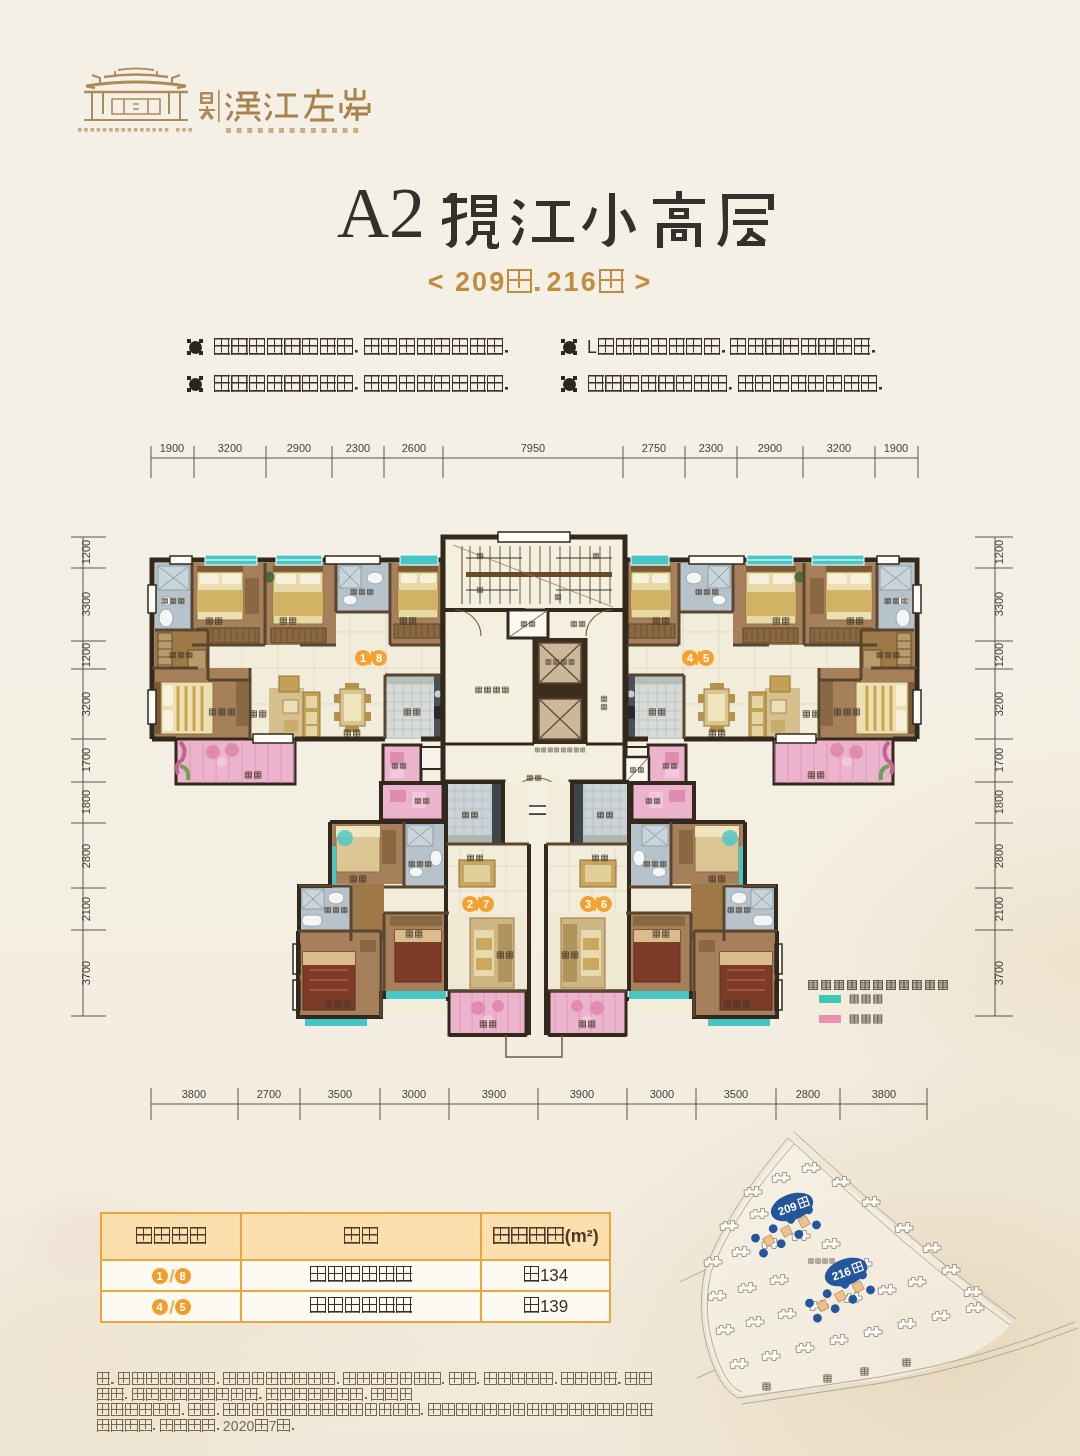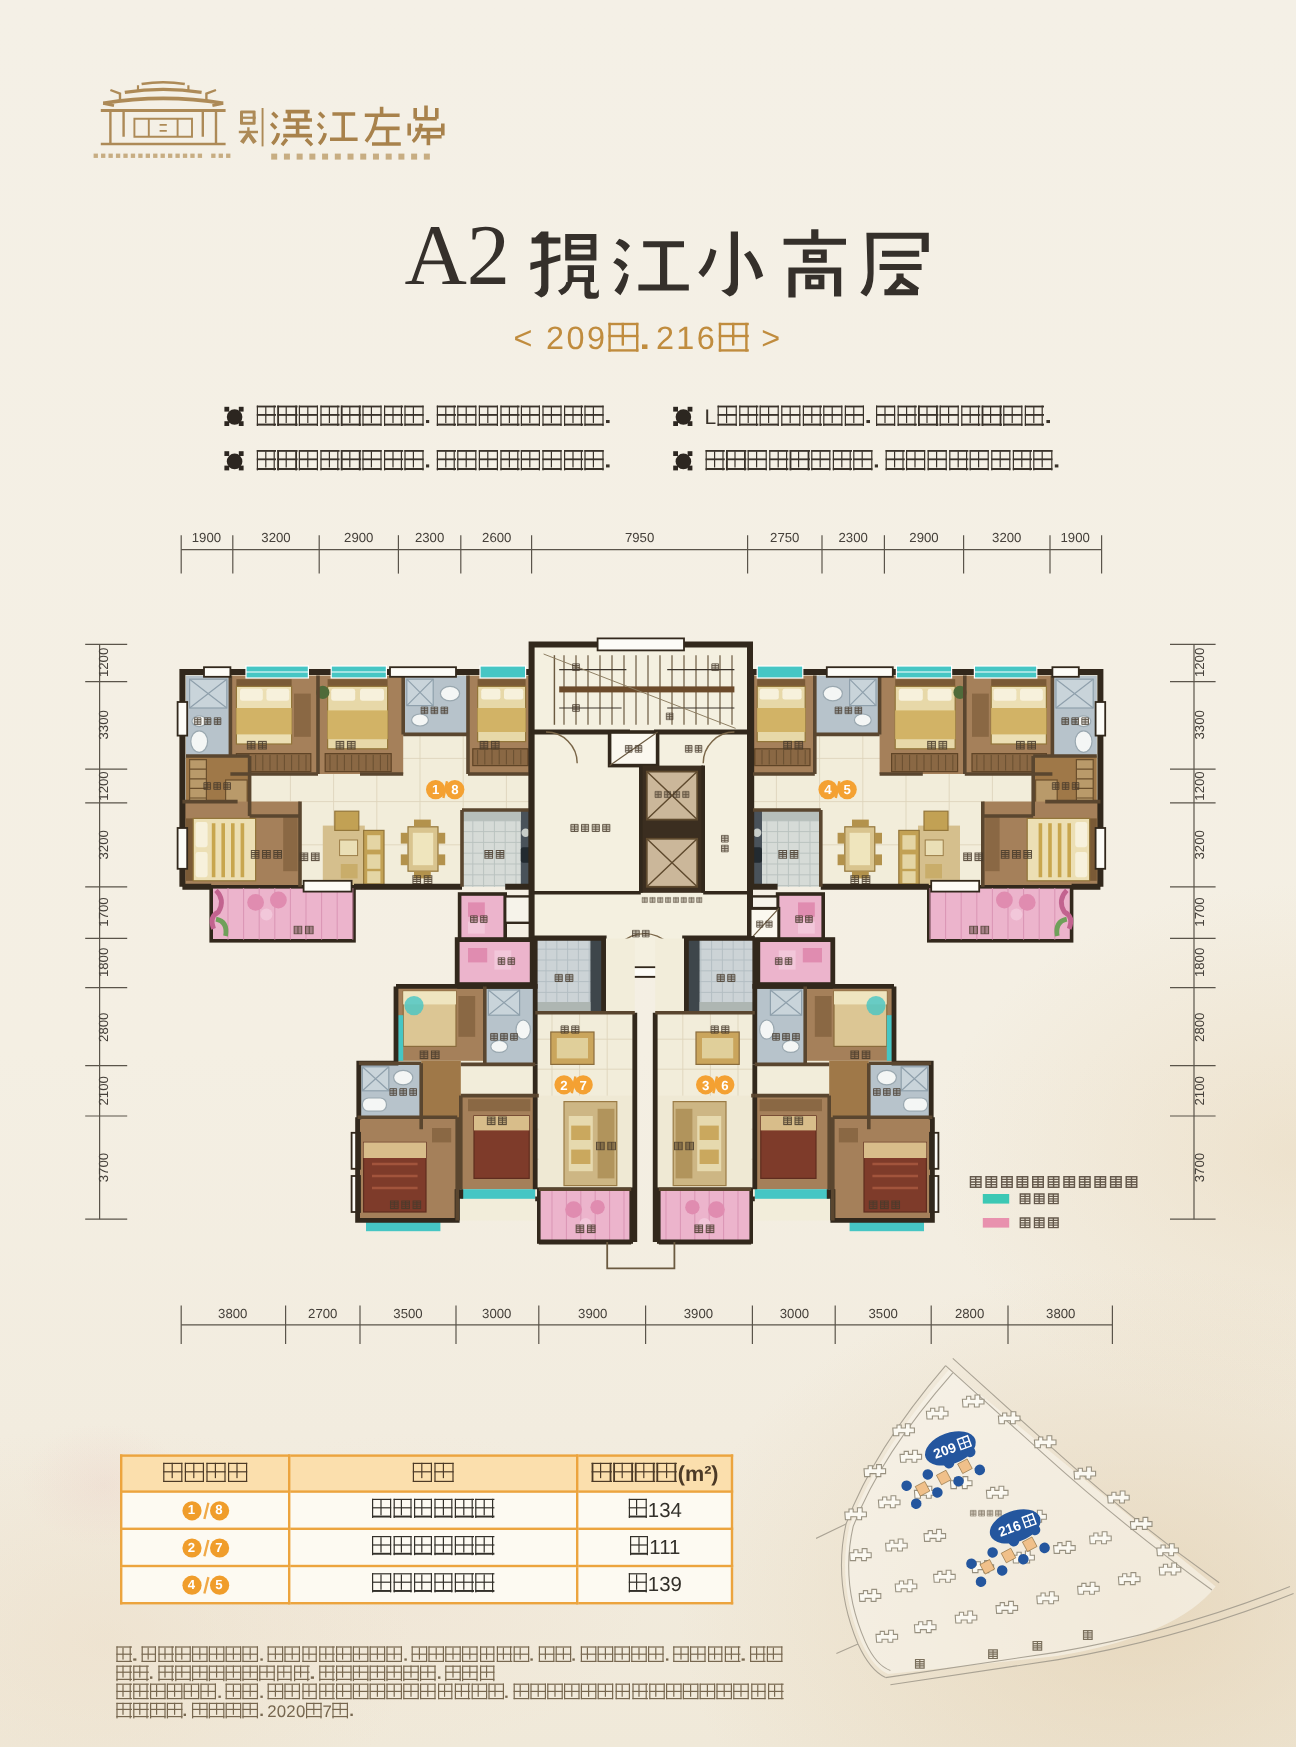--- a/index.html
+++ b/index.html
@@ -20,32 +20,32 @@
   linear-gradient(currentColor,currentColor) 0 0/100% 9% no-repeat,
   linear-gradient(currentColor,currentColor) 0 47%/100% 9% no-repeat,
   linear-gradient(currentColor,currentColor) 0 100%/100% 10% no-repeat,
   linear-gradient(currentColor,currentColor) 0 0/9% 100% no-repeat,
   linear-gradient(currentColor,currentColor) 100% 0/9% 100% no-repeat,
   linear-gradient(currentColor,currentColor) 47% 12%/8% 80% no-repeat}
 .cp{width:.45em;height:.9em;margin:0 .02em;
  background:linear-gradient(currentColor,currentColor) 15% 88%/38% 16% no-repeat}
 
 .subtitle{position:absolute;left:0;top:267px;width:1080px;text-align:center;color:#c08c3e;
- font-size:27px;letter-spacing:2px;font-weight:normal;font-family:"Liberation Sans",sans-serif}
+ font-size:27px;letter-spacing:2px;font-weight:bold;font-family:"Liberation Sans",sans-serif}
 .feat{font-size:17.5px;color:#39322a;letter-spacing:.5px;white-space:nowrap}
 .bullet{display:inline-block;width:16px;height:16px;position:relative;margin-right:10px;vertical-align:-2px;
  background:
   linear-gradient(#2c2620,#2c2620) 0 0/4px 4px no-repeat,
   linear-gradient(#2c2620,#2c2620) 100% 0/4px 4px no-repeat,
   linear-gradient(#2c2620,#2c2620) 0 100%/4px 4px no-repeat,
   linear-gradient(#2c2620,#2c2620) 100% 100%/4px 4px no-repeat}
 .bullet::after{content:"";position:absolute;left:1.5px;top:1.5px;width:13px;height:13px;border-radius:50%;background:#2c2620}
 .tbl{position:absolute;left:100px;top:1212px;width:511px;border-collapse:collapse;border:2px solid #eca43e;font-family:"Liberation Sans",sans-serif}
 .tbl td{border:2px solid #eca43e;text-align:center;vertical-align:middle}
-.tbl .hd{background:#fbdfad;color:#4c3a26;font-weight:bold;font-size:18px;height:30px}
+.tbl .hd{background:#fbdfad;color:#4c3a26;font-weight:bold;font-size:18px;height:47px}
 .tbl .rw{background:rgba(253,250,242,.92);height:31px;font-size:17px;color:#33302a}
 .num{display:inline-block;width:16px;height:16px;line-height:16px;border-radius:50%;
  background:#f09d2b;color:#fff;font-size:11px;font-weight:bold;text-align:center;vertical-align:middle}
 .slash{display:inline-block;width:7px;height:14px;vertical-align:middle;position:relative}
 .slash::after{content:"";position:absolute;left:3px;top:0;width:1.5px;height:14px;background:#f0a948;transform:rotate(14deg)}
 .notes{position:absolute;left:96px;top:1372px;width:560px;font-size:14px;line-height:15.5px;letter-spacing:0;color:#77674f;letter-spacing:.2px}
 </style></head><body>
 <div class="page">
 
 <svg class="abs" style="left:0;top:0" width="420" height="160" viewBox="0 0 420 160">
@@ -1046,25 +1046,20 @@
           <td class="hd" style="width:140px"><span class="cj"></span><span class="cj"></span><span class="cj"></span><span class="cj"></span></td>
           <td class="hd" style="width:240px"><span class="cj"></span><span class="cj"></span></td>
           <td class="hd"><span class="cj"></span><span class="cj"></span><span class="cj"></span><span class="cj"></span>(m²)</td>
         </tr>
         <tr class="rw">
           <td class="rw"><span class="num">1</span><span class="slash"></span><span class="num">8</span></td>
           <td class="rw"><span class="cj"></span><span class="cj"></span><span class="cj"></span><span class="cj"></span><span class="cj"></span><span class="cj"></span></td>
           <td class="rw"><span class="cj"></span>134</td>
         </tr>
         <tr class="rw">
-          <td class="rw"><span class="num">2</span><span class="slash"></span><span class="num">7</span></td>
-          <td class="rw"><span class="cj"></span><span class="cj"></span><span class="cj"></span><span class="cj"></span><span class="cj"></span><span class="cj"></span></td>
-          <td class="rw"><span class="cj"></span>111</td>
-        </tr>
-        <tr class="rw">
           <td class="rw"><span class="num">4</span><span class="slash"></span><span class="num">5</span></td>
           <td class="rw"><span class="cj"></span><span class="cj"></span><span class="cj"></span><span class="cj"></span><span class="cj"></span><span class="cj"></span></td>
           <td class="rw"><span class="cj"></span>139</td>
         </tr>
       </tbody>
     </table>
 
 <div class="abs notes"><span class="cj"></span><span class="cp"></span><span class="cj"></span><span class="cj"></span><span class="cj"></span><span class="cj"></span><span class="cj"></span><span class="cj"></span><span class="cj"></span><span class="cp"></span><span class="cj"></span><span class="cj"></span><span class="cj"></span><span class="cj"></span><span class="cj"></span><span class="cj"></span><span class="cj"></span><span class="cj"></span><span class="cp"></span><span class="cj"></span><span class="cj"></span><span class="cj"></span><span class="cj"></span><span class="cj"></span><span class="cj"></span><span class="cj"></span><span class="cp"></span><span class="cj"></span><span class="cj"></span><span class="cp"></span><span class="cj"></span><span class="cj"></span><span class="cj"></span><span class="cj"></span><span class="cj"></span><span class="cp"></span><span class="cj"></span><span class="cj"></span><span class="cj"></span><span class="cj"></span><span class="cp"></span><span class="cj"></span><span class="cj"></span><span class="cj"></span><span class="cj"></span><span class="cp"></span><span class="cj"></span><span class="cj"></span><span class="cj"></span><span class="cj"></span><span class="cj"></span><span class="cj"></span><span class="cj"></span><span class="cj"></span><span class="cj"></span><span class="cp"></span><span class="cj"></span><span class="cj"></span><span class="cj"></span><span class="cj"></span><span class="cj"></span><span class="cj"></span><span class="cj"></span><span class="cp"></span><span class="cj"></span><span class="cj"></span><span class="cj"></span><br><span class="cj"></span><span class="cj"></span><span class="cj"></span><span class="cj"></span><span class="cj"></span><span class="cj"></span><span class="cp"></span><span class="cj"></span><span class="cj"></span><span class="cp"></span><span class="cj"></span><span class="cj"></span><span class="cj"></span><span class="cj"></span><span class="cj"></span><span class="cj"></span><span class="cj"></span><span class="cj"></span><span class="cj"></span><span class="cj"></span><span class="cj"></span><span class="cj"></span><span class="cj"></span><span class="cj"></span><span class="cp"></span><span class="cj"></span><span class="cj"></span><span class="cj"></span><span class="cj"></span><span class="cj"></span><span class="cj"></span><span class="cj"></span><span class="cj"></span><span class="cj"></span><span class="cj"></span><span class="cj"></span><span class="cj"></span><span class="cj"></span><span class="cj"></span><span class="cj"></span><span class="cj"></span><span class="cj"></span><span class="cj"></span><span class="cj"></span><span class="cj"></span><span class="cp"></span><span class="cj"></span><span class="cj"></span><span class="cj"></span><span class="cj"></span><span class="cp"></span>2020<span class="cj"></span>7<span class="cj"></span><span class="cp"></span></div>
 <svg class="abs" style="left:680px;top:1120px" width="400" height="336" viewBox="0 0 400 336">
       <path d="M111,21 Q51,90 28,151 Q17,200 38,249 Q48,270 60,275 L201,260 Q301,243 333,202 Z" fill="#f8f5ec" opacity="0.6"></path>

